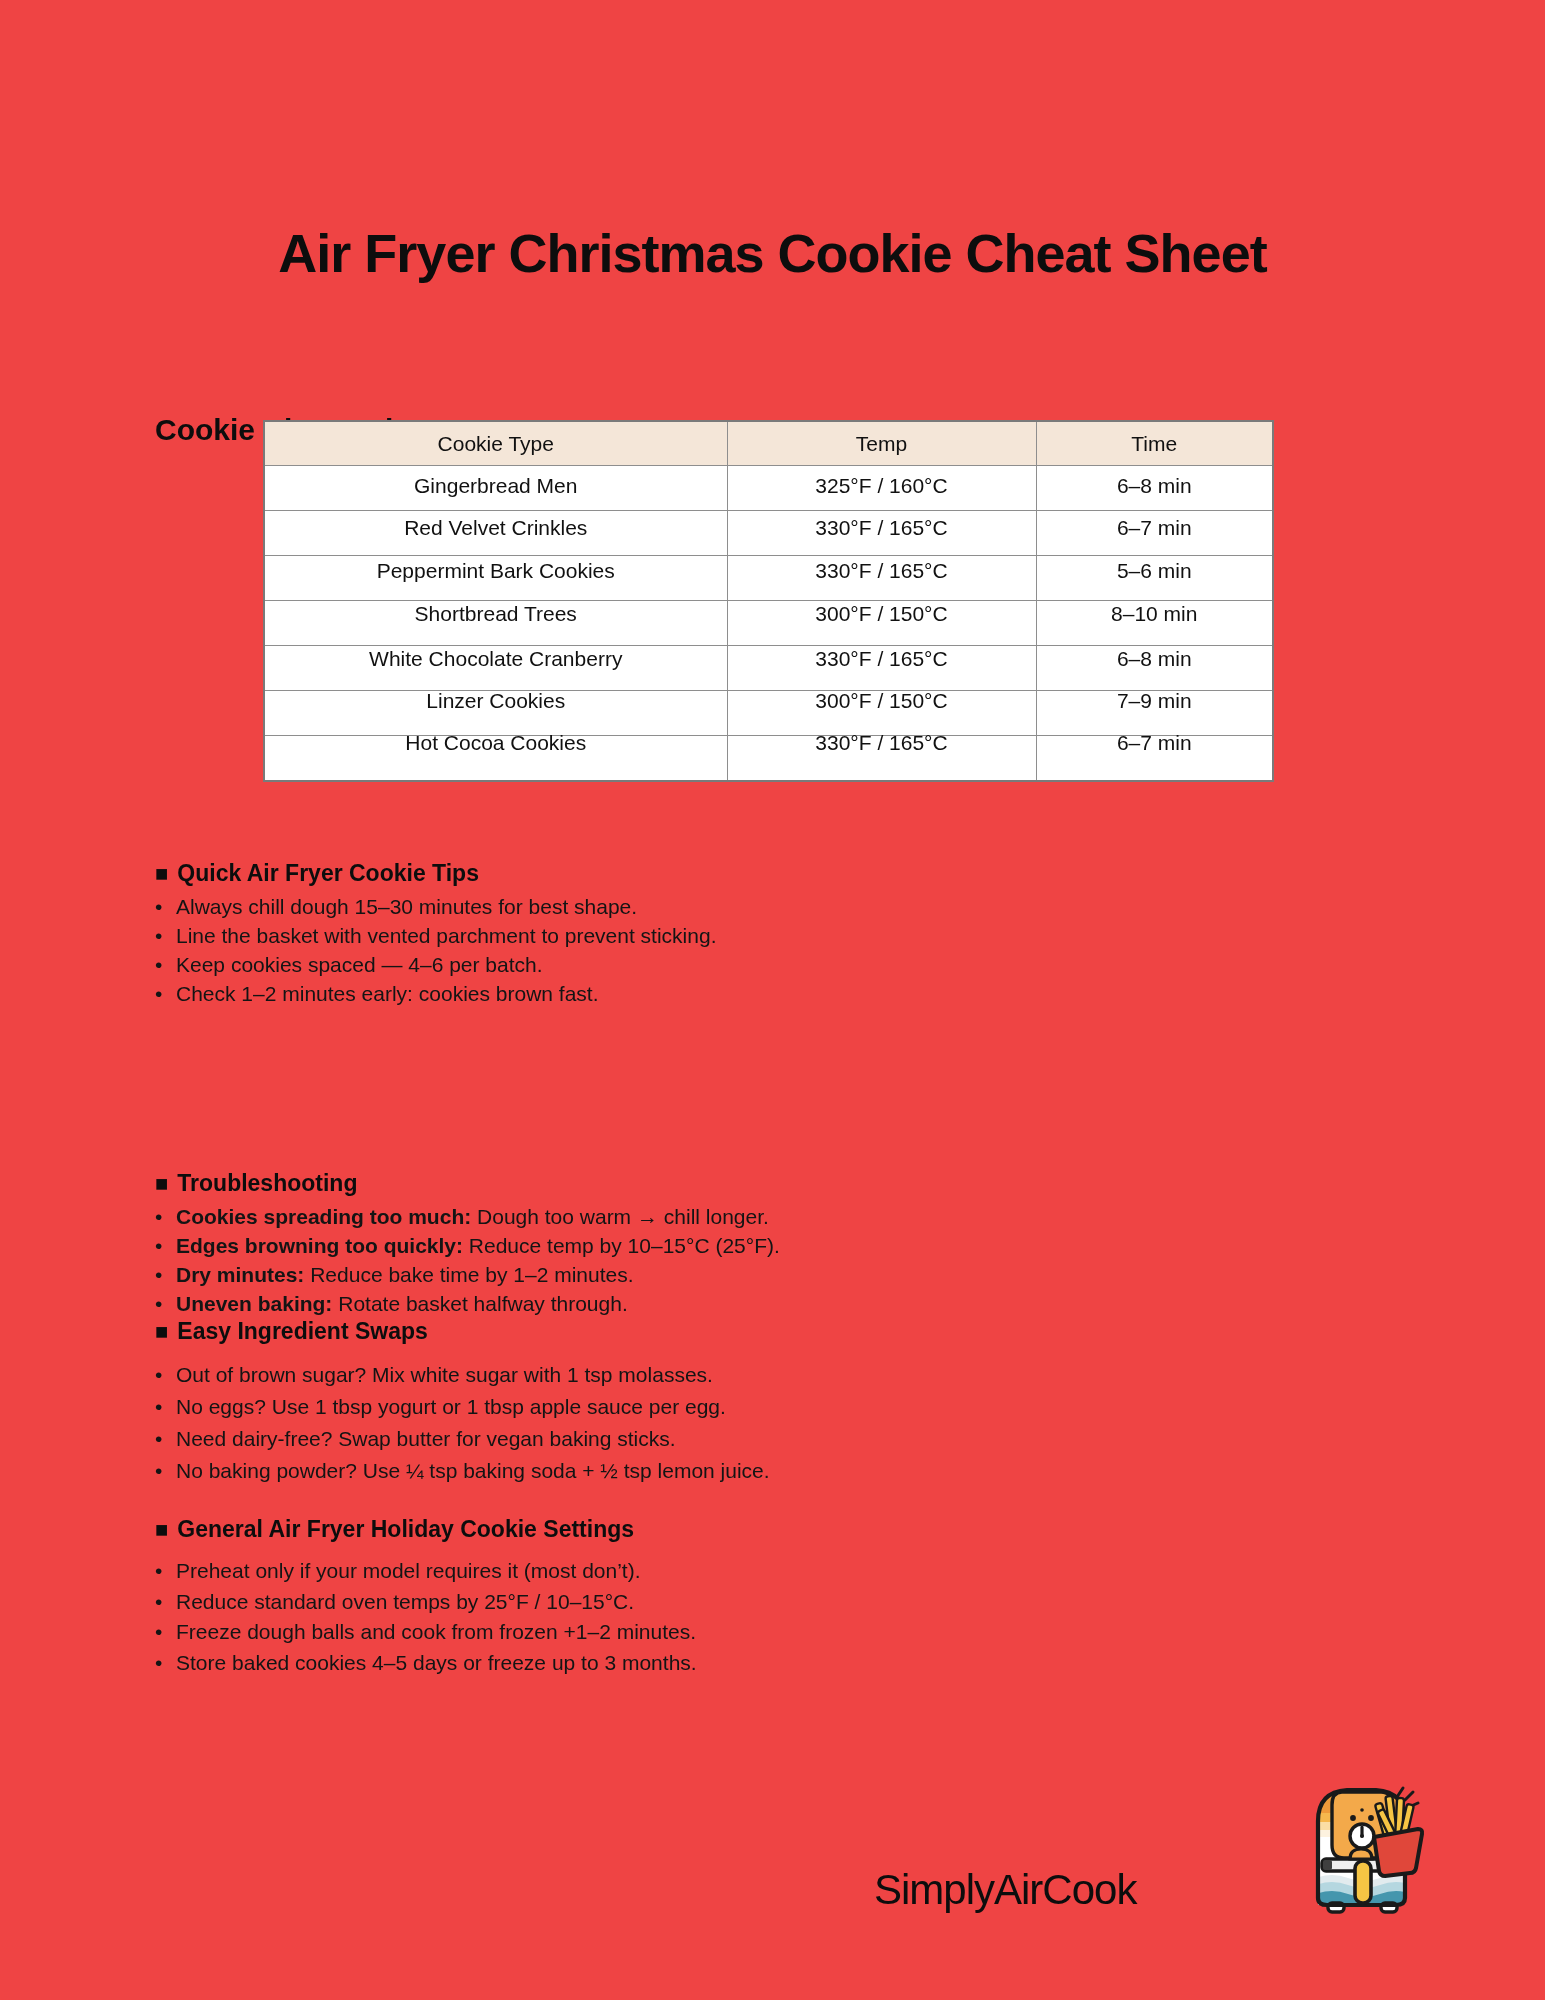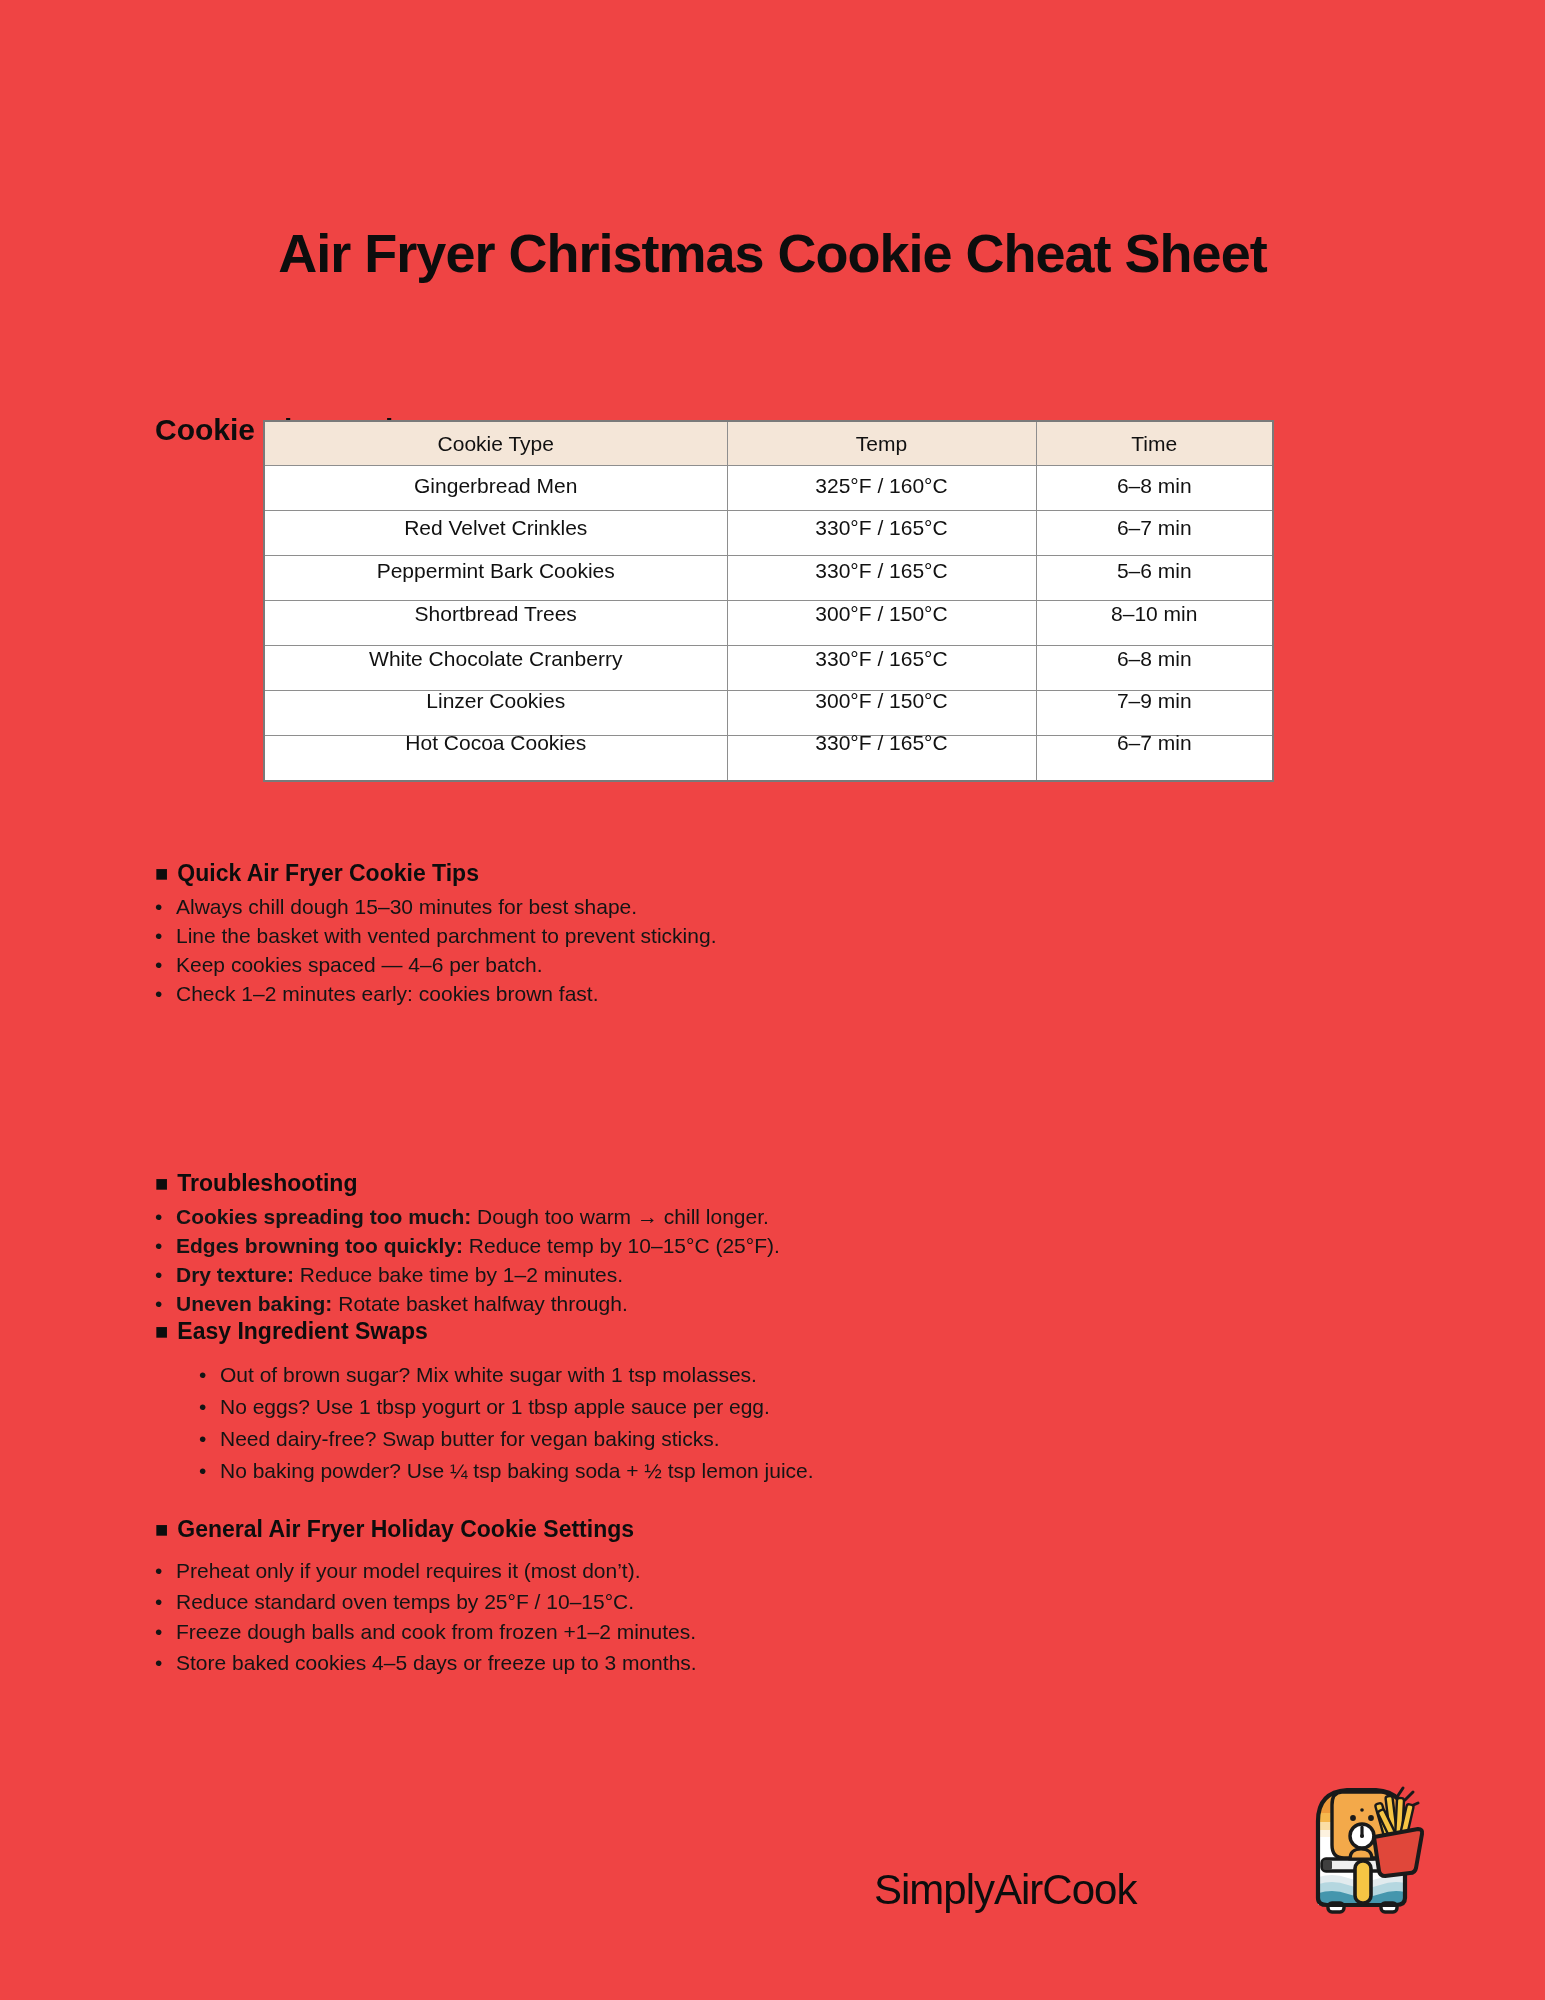--- a/index.html
+++ b/index.html
@@ -56,21 +56,21 @@
   .sec-tips     { top: 860px; }
   .sec-trouble  { top: 1170px; }
   .sec-swaps    { top: 1318px; }
   .sec-general  { top: 1516px; }
   .sec-heading {
     font-size: 23px; font-weight: bold; color: #0d0d0d;
     white-space: nowrap; line-height: 27px;
   }
   .sec-heading .sq { font-size: 22px; margin-right: 9px; }
   .bullets { margin-top: 5px; }
-  .sec-swaps .bullets { margin-top: 14px; margin-left: 44px; }
+  .sec-swaps .bullets { margin-top: 14px; }
   .sec-general .bullets { margin-top: 13px; }
   .bullet-line {
     font-size: 21px; line-height: 29px; white-space: nowrap; color: #141414;
   }
   .sec-swaps .bullet-line { line-height: 32px; }
   .sec-general .bullet-line { line-height: 30.5px; }
   .bullet-line .bm { display: inline-block; width: 21px; }
   .bullet-line b { font-weight: bold; }
 
   
@@ -152,21 +152,21 @@
       <div class="bullet-line"><span class="bm">•</span><b></b><span>Keep cookies spaced — 4–6 per batch.</span></div>
       <div class="bullet-line"><span class="bm">•</span><b></b><span>Check 1–2 minutes early: cookies brown fast.</span></div>
     </div>
   </div>
 
   <div class="list-section sec-trouble">
     <div class="sec-heading"><span class="sq">■</span><span>Troubleshooting</span></div>
     <div class="bullets">
       <div class="bullet-line"><span class="bm">•</span><b>Cookies spreading too much:</b><span> Dough too warm → chill longer.</span></div>
       <div class="bullet-line"><span class="bm">•</span><b>Edges browning too quickly:</b><span> Reduce temp by 10–15°C (25°F).</span></div>
-      <div class="bullet-line"><span class="bm">•</span><b>Dry texture:</b><span> Reduce bake time by 1–2 minutes.</span></div>
+      <div class="bullet-line"><span class="bm">•</span><b>Dry minutes:</b><span> Reduce bake time by 1–2 minutes.</span></div>
       <div class="bullet-line"><span class="bm">•</span><b>Uneven baking:</b><span> Rotate basket halfway through.</span></div>
     </div>
   </div>
 
   <div class="list-section sec-swaps">
     <div class="sec-heading"><span class="sq">■</span><span>Easy Ingredient Swaps</span></div>
     <div class="bullets">
       <div class="bullet-line"><span class="bm">•</span><b></b><span>Out of brown sugar? Mix white sugar with 1 tsp molasses.</span></div>
       <div class="bullet-line"><span class="bm">•</span><b></b><span>No eggs? Use 1 tbsp yogurt or 1 tbsp apple sauce per egg.</span></div>
       <div class="bullet-line"><span class="bm">•</span><b></b><span>Need dairy-free? Swap butter for vegan baking sticks.</span></div>

